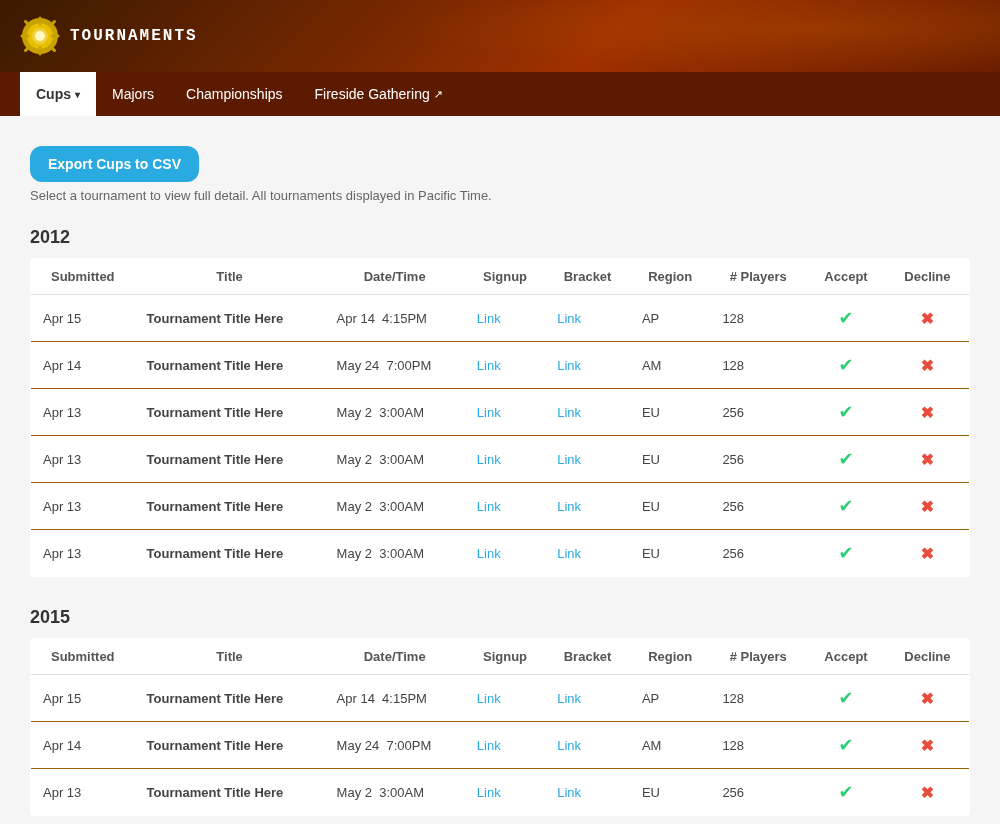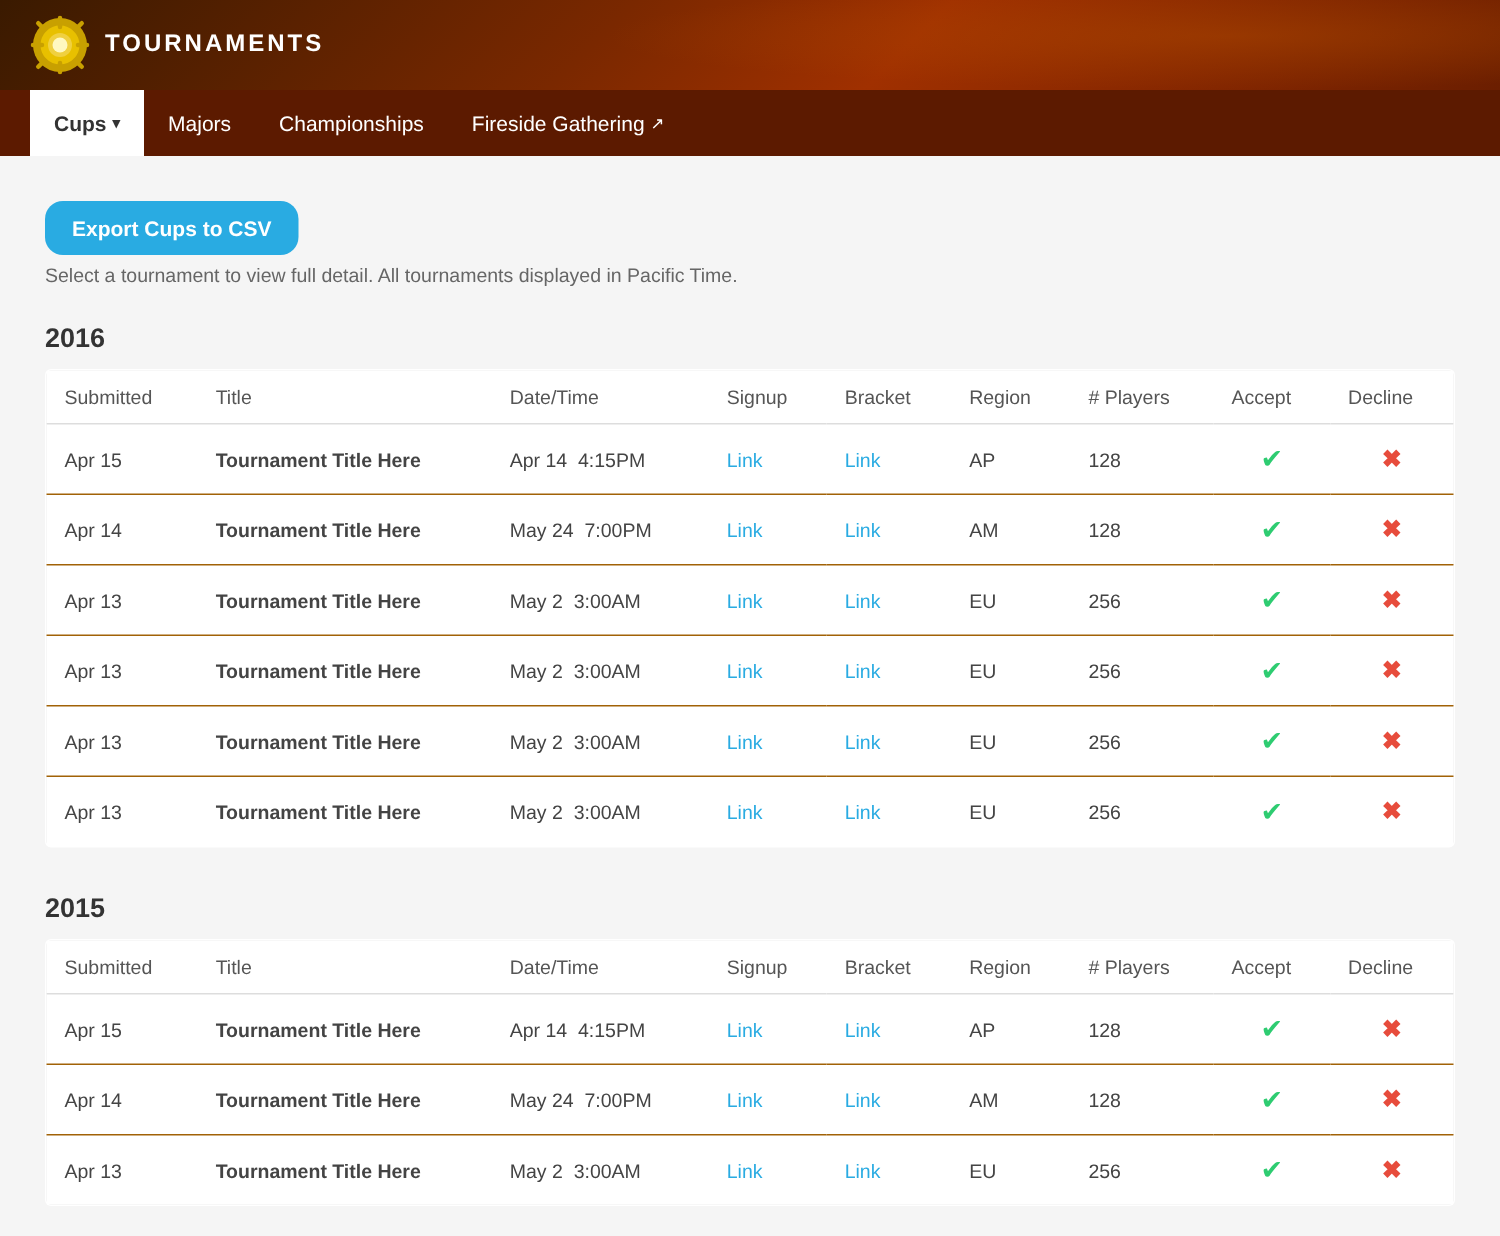--- a/index.html
+++ b/index.html
@@ -1,26 +1,27 @@
 <!DOCTYPE html>
 <html><head>
   <meta charset="utf-8">
   <style>
     * { box-sizing: border-box; margin: 0; padding: 0; }
     body { font-family: Arial, sans-serif; background: #f0f0f0; font-size: 14px; color: #333; }
 
     
     .site-header {
       background: linear-gradient(135deg, #3a1a00 0%, #7a2800 40%, #a03000 60%, #6b1e00 100%);
-      height: 60px;
+      height: 72px;
       display: flex;
       align-items: center;
       padding: 0 20px;
       position: relative;
       overflow: hidden;
+      font-family: Liberation Mono, monospace;
     }
     .site-header::before {
       content: '';
       position: absolute;
       right: 0; top: 0; bottom: 0; left: 40%;
       background: radial-gradient(ellipse at 70% 40%, rgba(180,80,0,0.4) 0%, transparent 70%);
     }
     .logo-area {
       display: flex;
       align-items: center;
@@ -124,22 +125,22 @@
       border: 1px solid #ddd;
       border-radius: 4px;
       overflow: hidden;
     }
     .tournament-table thead tr {
       background: transparent;
       border-bottom: 1px solid #ddd;
     }
     .tournament-table th {
       padding: 10px 12px;
-      text-align: left;
-      font-weight: normal;
+      text-align: center;
+      font-weight: bold;
       color: #555;
       font-size: 13px;
     }
     .tournament-table tbody tr {
       border-bottom: 1px solid #a16207;
     }
     .tournament-table tbody tr:last-child {
       border-bottom: none;
     }
     .tournament-table td {
@@ -212,21 +213,21 @@
   </a>
 </nav>
 
 <main class="main-content">
   <div class="page-header">
     <button class="export-btn">Export Cups to CSV</button>
   </div>
   <p class="page-subtitle">Select a tournament to view full detail. All tournaments displayed in Pacific Time.</p>
 
   <section class="year-section">
-    <div class="year-label">2016</div>
+    <div class="year-label">2012</div>
     <table class="tournament-table">
       <thead>
         <tr>
           <th>Submitted</th>
           <th>Title</th>
           <th>Date/Time</th>
           <th>Signup</th>
           <th>Bracket</th>
           <th>Region</th>
           <th># Players</th>

